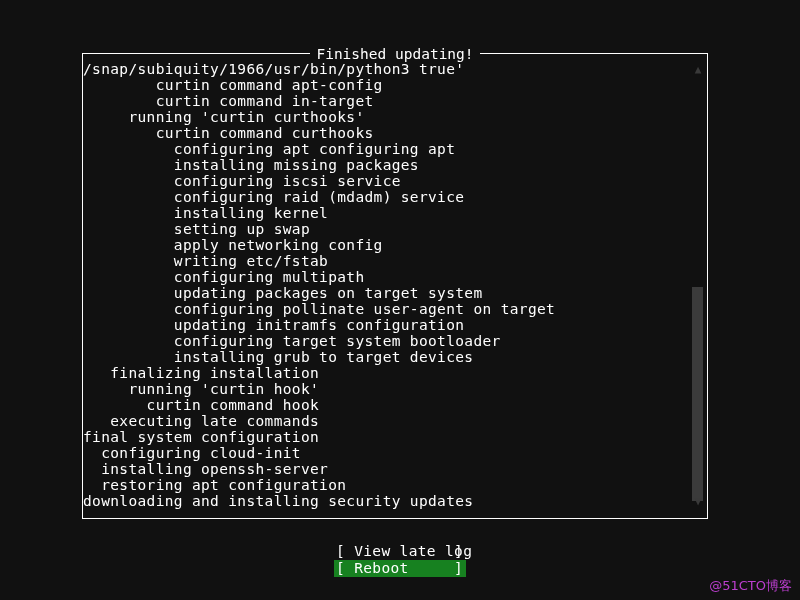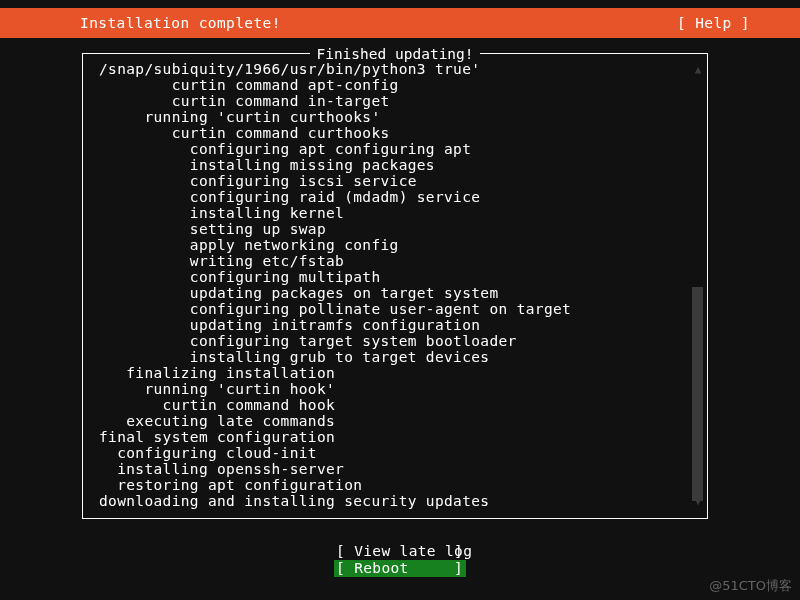--- a/index.html
+++ b/index.html
@@ -79,21 +79,21 @@
     pointer-events: none;
   }
   #logframe-title span {
     background: #111111;
     padding: 0 6px;
   }
 
   
   #logtext {
     position: absolute;
-    left: 99px;
+    left: 83px;
     top: 61px;
     width: 604px;
     height: 450px;
     overflow: hidden;
     font-size: 14.5px;
     line-height: 16px;
     color: #ffffff;
     white-space: pre;
     letter-spacing: 0.35px;
   }
@@ -162,36 +162,32 @@
   .btn .bracket-left { }
   .btn .bracket-right { float: right; padding-right: 3px; }
 
   
   #watermark {
     position: absolute;
     right: 8px;
     bottom: 6px;
     font-size: 13px;
     line-height: 16px;
-    color: #737373;
+    color: #d946ef;
     font-family: "DejaVu Sans", "Liberation Sans", sans-serif;
     white-space: pre;
     opacity: 0.85;
     margin-top: 8px;
   }
 </style>
 </head>
 <body>
 
 <div id="screen">
 
-  <div id="header">
-    <div id="header-title">Installation complete!</div>
-    <div id="header-help">[ Help ]</div>
-  </div>
 
   <div id="logframe"></div>
   <div id="logframe-title"><span>Finished updating!</span></div>
 
   <div id="logtext"><div class="logline">/snap/subiquity/1966/usr/bin/python3 true'</div><div class="logline">        curtin command apt-config</div><div class="logline">        curtin command in-target</div><div class="logline">     running 'curtin curthooks'</div><div class="logline">        curtin command curthooks</div><div class="logline">          configuring apt configuring apt</div><div class="logline">          installing missing packages</div><div class="logline">          configuring iscsi service</div><div class="logline">          configuring raid (mdadm) service</div><div class="logline">          installing kernel</div><div class="logline">          setting up swap</div><div class="logline">          apply networking config</div><div class="logline">          writing etc/fstab</div><div class="logline">          configuring multipath</div><div class="logline">          updating packages on target system</div><div class="logline">          configuring pollinate user-agent on target</div><div class="logline">          updating initramfs configuration</div><div class="logline">          configuring target system bootloader</div><div class="logline">          installing grub to target devices</div><div class="logline">   finalizing installation</div><div class="logline">     running 'curtin hook'</div><div class="logline">       curtin command hook</div><div class="logline">   executing late commands</div><div class="logline">final system configuration</div><div class="logline">  configuring cloud-init</div><div class="logline">  installing openssh-server</div><div class="logline">  restoring apt configuration</div><div class="logline">downloading and installing security updates</div></div>
 
   <div id="scrollbar">
     <div id="sb-up">▲</div>
     <div id="sb-thumb"></div>
     <div id="sb-down">▼</div>

